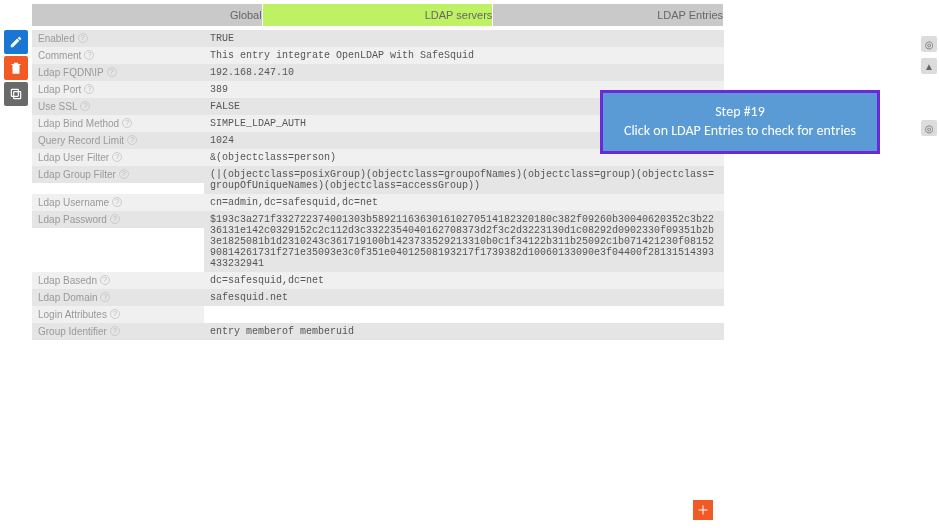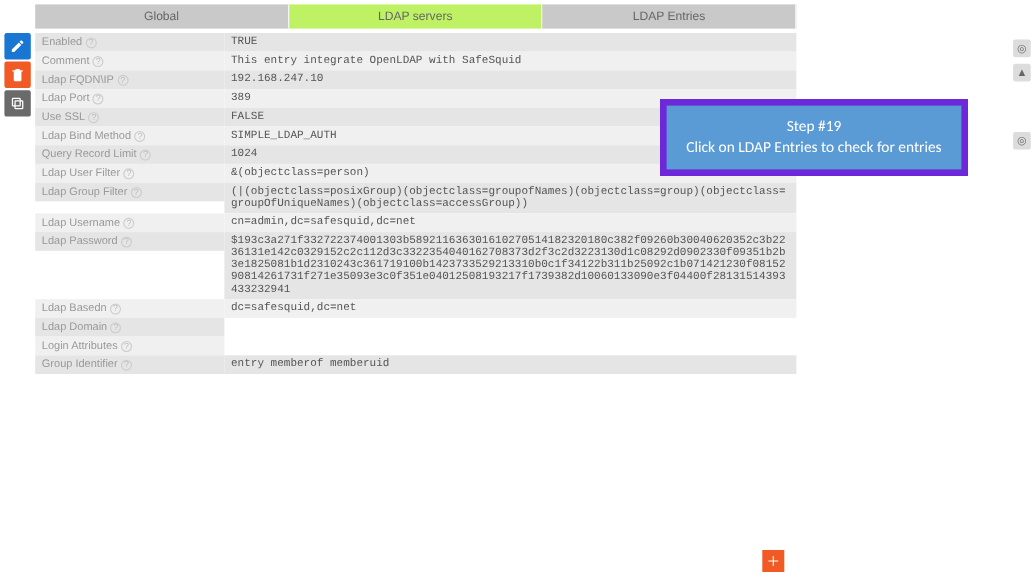--- a/index.html
+++ b/index.html
@@ -5,33 +5,33 @@
     * { box-sizing: border-box; margin: 0; padding: 0; }
     body { font-family: Verdana, Arial, sans-serif; font-size: 10px; color: #555; background: #fff; width: 939px; height: 528px; position: relative; }
     .container { display: flex; padding: 4px 0 0 4px; }
     .sidebar { width: 28px; display: flex; flex-direction: column; gap: 2px; padding-top: 26px; }
     .side-btn { width: 24px; height: 24px; display: flex; align-items: center; justify-content: center; cursor: pointer; border-radius: 2px; }
     .side-edit { background: #1976d2; }
     .side-delete { background: #f15a24; }
     .side-copy { background: #6a6a6a; }
     .main { flex: 1; margin-right: 8px; }
     .tabs { display: flex; width: 692px; }
-    .tab { flex: 1; text-align: center; padding: 5px 0; background: #c9c9c9; color: #666; font-size: 11px; border-right: 1px solid #fff; cursor: pointer; }
+    .tab { flex: 1; text-align: right; padding: 5px 0; background: #c9c9c9; color: #666; font-size: 11px; border-right: 1px solid #fff; cursor: pointer; }
     .tab.active { background: #bef264; }
     .rows { margin-top: 4px; width: 692px; }
     .row { display: flex; align-items: flex-start; }
     .row:nth-child(odd) .label, .row:nth-child(odd) .value { background: #e5e5e5; }
     .row:nth-child(even) .label, .row:nth-child(even) .value { background: #f0f0f0; }
-    .label { width: 172px; padding: 3px 6px; display: flex; align-items: flex-end; gap: 3px; color: #999; }
+    .label { width: 172px; padding: 3px 6px; display: flex; align-items: flex-start; gap: 3px; color: #999; }
     .value { flex: 1; padding: 3px 6px; color: #555; font-family: Liberation Mono, monospace; font-size: 10px; word-break: break-all; }
     .right-col { width: 20px; display: flex; flex-direction: column; gap: 6px; padding-top: 32px; align-items: center; }
     .small-btn { width: 16px; height: 16px; background: #dcdcdc; display: flex; align-items: center; justify-content: center; border-radius: 2px; cursor: pointer; color: #666; font-size: 10px; }
     .help-icon { width: 10px; height: 10px; display: inline-flex; align-items: center; justify-content: center; color: #bbb; font-size: 8px; border: 1px solid #ccc; border-radius: 50%; line-height: 1; }
     .callout { position: absolute; top: 90px; left: 600px; }
-    .callout-box { background: #5b9bd5; color: #fff; font-family: Calibri, Arial, sans-serif; font-size: 14px; text-align: center; padding: 10px 16px; width: 280px; line-height: 1.35; border: 6px solid #6d28d9; }
+    .callout-box { background: #5b9bd5; color: #fff; font-family: Calibri, Arial, sans-serif; font-size: 14px; text-align: center; padding: 10px 16px; width: 280px; line-height: 1.35; border: 3px solid #6d28d9; }
     .callout-arrow { position: absolute; top: -86px; left: 16px; width: 0; height: 0; }
     .add-btn { position: absolute; bottom: 8px; left: 693px; width: 20px; height: 20px; background: #f15a24; display: flex; align-items: center; justify-content: center; cursor: pointer; }
     svg { display: block; }
   </style>
 </head>
 <body>
 
 <div class="container">
   <div class="sidebar">
     <div class="side-btn side-edit">
@@ -142,20 +142,21 @@
             <span>Ldap Basedn</span>
             <span class="help-icon">?</span>
           </div>
           <div class="value">dc=safesquid,dc=net</div>
         </div>
       <div class="row">
           <div class="label">
             <span>Ldap Domain</span>
             <span class="help-icon">?</span>
           </div>
+          <div class="value">safesquid.net</div>
         </div>
       <div class="row">
           <div class="label">
             <span>Login Attributes</span>
             <span class="help-icon">?</span>
           </div>
         </div>
       <div class="row">
           <div class="label">
             <span>Group Identifier</span>

